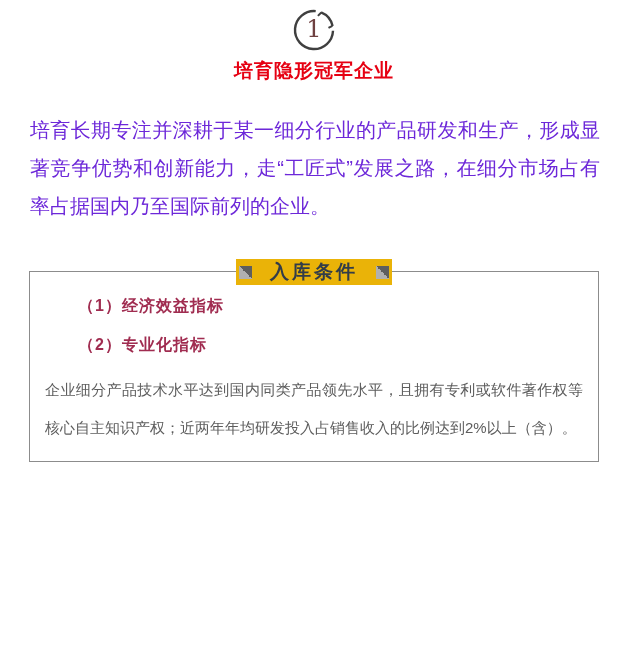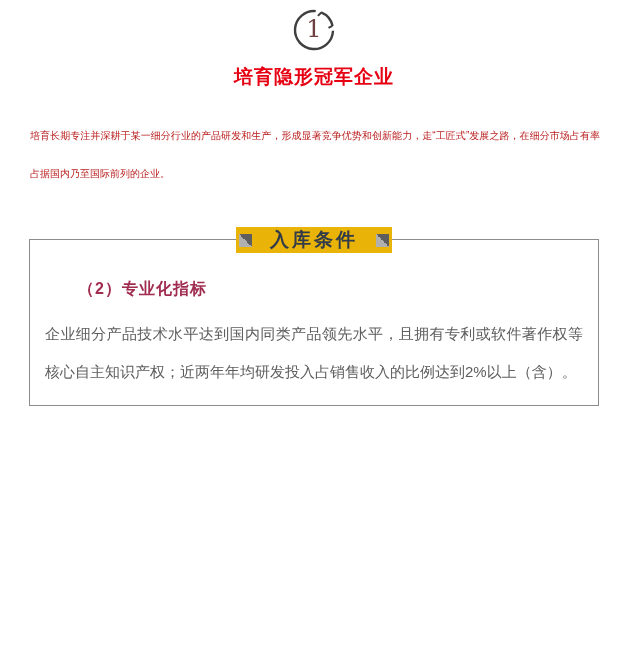--- a/index.html
+++ b/index.html
@@ -23,32 +23,32 @@
   .badge svg{position:absolute;left:0;top:0;}
   .badge-num{
     position:absolute;left:0;top:0;width:44px;height:44px;
     display:flex;align-items:center;justify-content:center;
     font-family:"DejaVu Serif","Liberation Serif",serif;
     font-size:24px;color:#6e4040;line-height:1;
     padding-bottom:2px;box-sizing:border-box;
   }
   
   .page-title{
-    margin-top:12px;
+    margin-top:6px;
     text-align:center;
     color:#e60012;
     font-size:19px;
     font-weight:bold;
     letter-spacing:1px;
   }
   
   .intro{
     margin:27px 28px 0 30px;
-    color:#b91c1c;
-    font-size:10px;
+    color:#6d28d9;
+    font-size:20px;
     line-height:38px;
     text-align:justify;
   }
   
   .panel{
     position:relative;
     margin:46px auto 0 auto;
     width:570px;
     box-sizing:border-box;
     border:1px solid #8c8c8c;
@@ -116,19 +116,20 @@
 
   <div class="intro">培育长期专注并深耕于某一细分行业的产品研发和生产，形成显著竞争优势和创新能力，走“工匠式”发展之路，在细分市场占有率占据国内乃至国际前列的企业。</div>
 
   <div class="panel">
     <div class="panel-header">
       <span class="deco-square"></span>
       <span class="panel-title">入库条件</span>
       <span class="deco-square"></span>
     </div>
 
+    <div class="sec-heading first">（1）经济效益指标</div>
 
     <div class="sec-heading">（2）专业化指标</div>
 
     <div class="sec-body">企业细分产品技术水平达到国内同类产品领先水平，且拥有专利或软件著作权等核心自主知识产权；近两年年均研发投入占销售收入的比例达到2%以上（含）。</div>
   </div>
 
 </div>
 
 </body></html>

